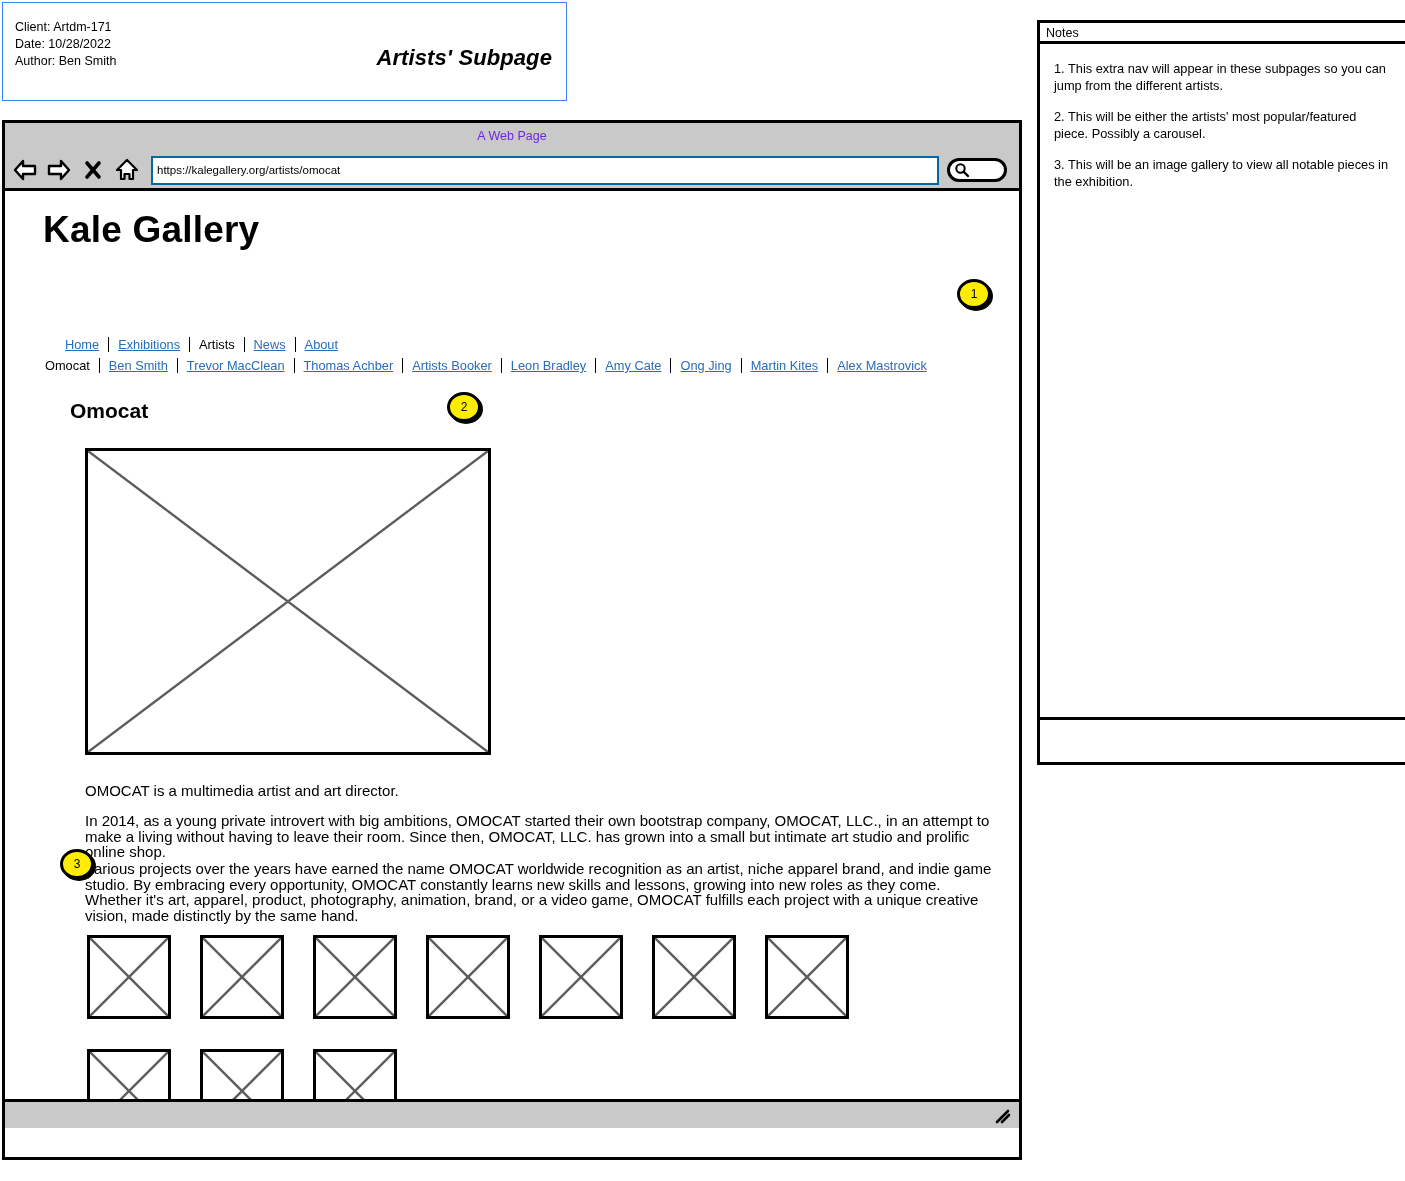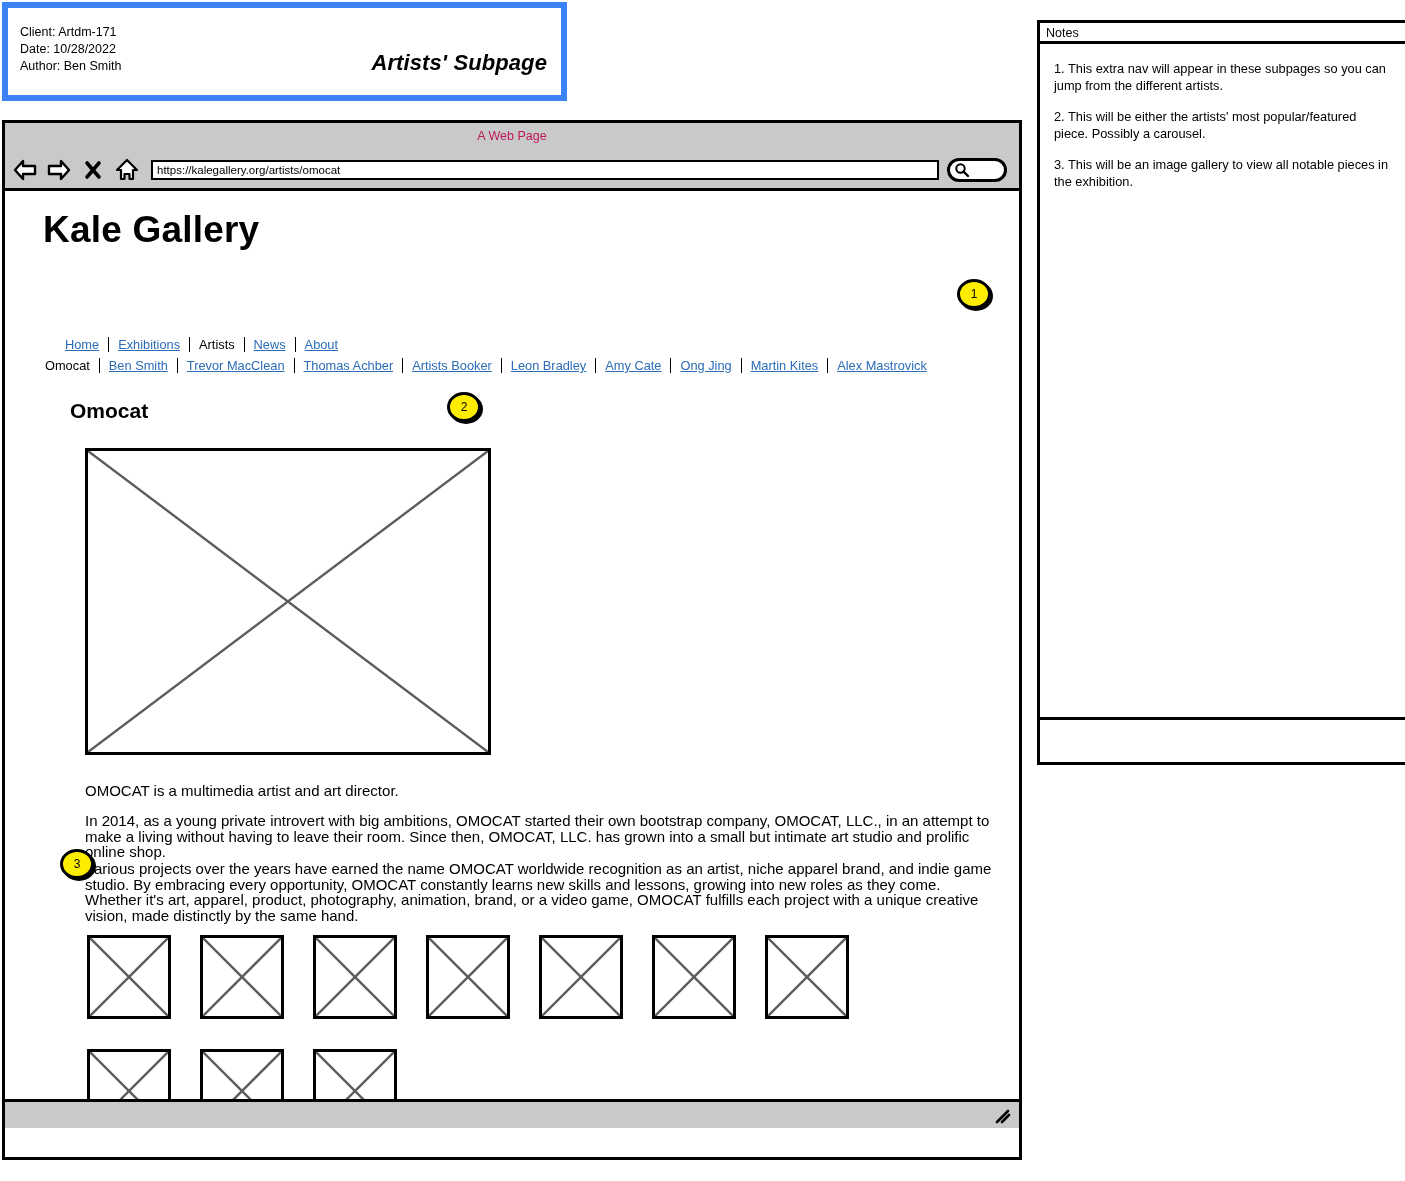--- a/index.html
+++ b/index.html
@@ -14,21 +14,21 @@
     height: 1181px;
     overflow: hidden;
     background: #ffffff;
   }
 
   
   #title-card {
     position: absolute;
     left: 2px; top: 2px;
     width: 565px; height: 99px;
-    border: 6px solid #3b82f6;
+    border: 1px solid #3b82f6;
     background: #fff;
   }
   #title-meta {
     position: absolute;
     left: 12px; top: 16px;
     font-size: 12.5px;
     line-height: 17px;
     color: #000;
   }
   #title-meta div { white-space: nowrap; }
@@ -81,21 +81,21 @@
   #browser-chrome {
     background: #c9c9c9;
     border-bottom: 3px solid #000;
     height: 68px;
     position: relative;
   }
   #browser-caption {
     text-align: center;
     font-size: 12.5px;
     padding-top: 6px;
-    color: #be185d;
+    color: #6d28d9;
   }
   #chrome-row {
     position: absolute;
     left: 0; top: 30px;
     width: 100%;
     height: 34px;
     display: flex;
     align-items: center;
   }
   .nav-icon {
@@ -103,23 +103,23 @@
     margin-left: 6px;
     display: flex;
     align-items: center;
     justify-content: center;
     cursor: pointer;
   }
   .nav-icon svg { display: block; }
   #url-bar {
     flex: 1;
     margin: 0 8px 0 10px;
-    height: 20px;
-    background: #fff;
-    border: 2px solid #000000;
+    height: 29px;
+    background: #fff;
+    border: 2px solid #0369a1;
     font-size: 11.5px;
     padding: 0 4px;
     line-height: 16px;
     color: #000;
     font-family: "Liberation Sans", sans-serif;
     outline: none;
   }
   #search-pill {
     width: 60px; height: 24px;
     margin-right: 12px;

